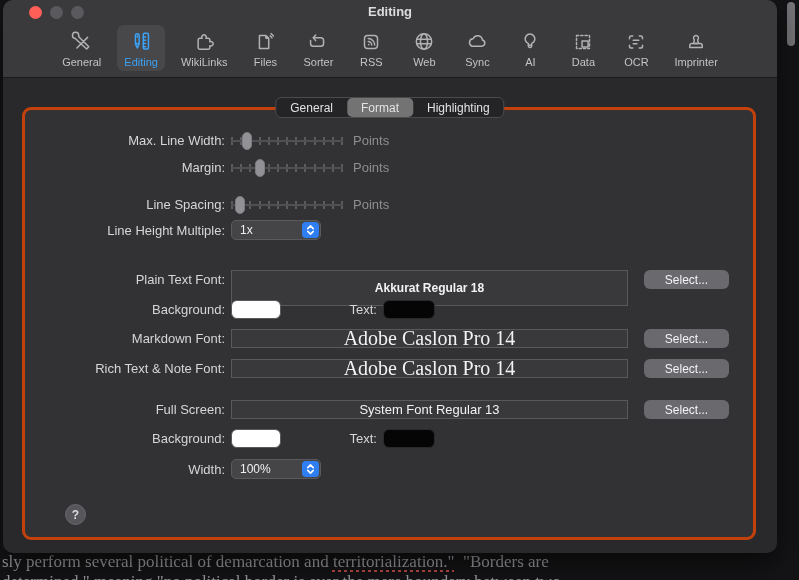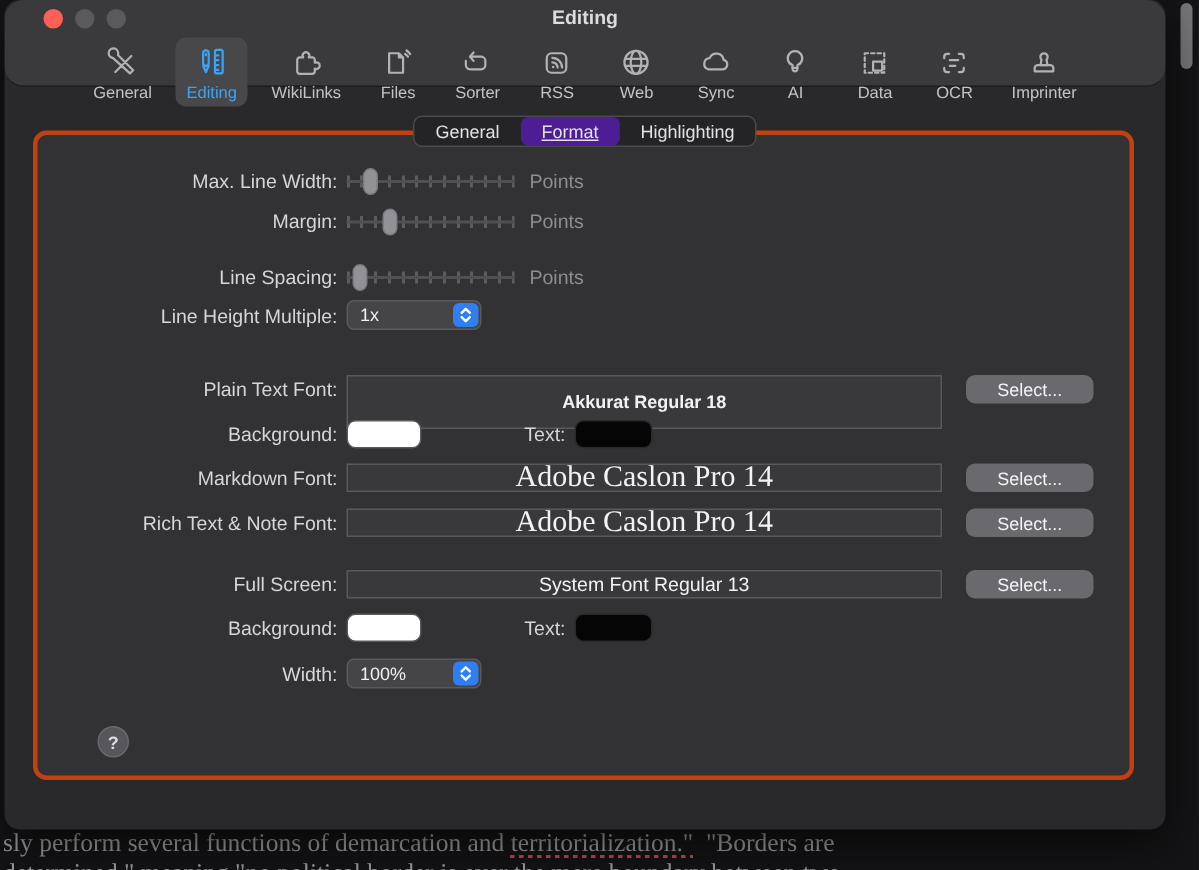--- a/index.html
+++ b/index.html
@@ -16,21 +16,21 @@
 
   
   .bg-scrollbar { position:absolute; right:4px; top:2px; width:8px; height:44px;
     background:#76767a; border-radius:4px; z-index:1; }
 
   
   .window { position:absolute; left:3px; top:0; width:774px; height:553px;
     background:#29292b; border-radius:10px; z-index:2;
     box-shadow:0 10px 30px rgba(0,0,0,.6); overflow:hidden; }
 
-  .header { background:#3a3a3c; border-bottom:1px solid #1b1b1d; height:58px; position:relative;border-radius:13px; }
+  .header { background:#3a3a3c; border-bottom:1px solid #1b1b1d; height:78px; position:relative; }
   .titlebar { height:24px; position:relative; }
   .title { position:absolute; left:0; right:0; top:4px; text-align:center;
     font-size:13px; font-weight:bold; color:#dcdcde; }
   .traffic { position:absolute; left:26px; top:6px; display:flex; gap:8px; }
   .tl { width:13px; height:13px; border-radius:50%; }
   .tl.red { background:#ff5f57; }
   .tl.dim { background:#5a5a5e; }
 
   .toolbar { display:flex; justify-content:center; gap:9px; padding-top:1px; }
   .titem { display:flex; flex-direction:column; align-items:center; gap:1px;
@@ -43,21 +43,21 @@
   
   .content { position:relative; height:475px; }
   .panel { position:absolute; left:19px; top:29px; width:734px; height:433px;
     background:#323234; border:3px solid #c2410c; border-radius:9px; }
 
   .segmented { position:absolute; left:50%; transform:translateX(-50%); top:19px;
     display:flex; background:#242426; border:1px solid #4b4b4d; border-radius:6px;
     height:21px; z-index:3; }
   .seg { padding:0 14px; font-size:12px; color:#e2e2e4; display:flex; align-items:center;
     border-radius:5px; }
-  .seg.selected { background:#4c1d95;text-decoration:underline; }
+  .seg.selected { background:#737373; }
 
   .row { position:absolute; left:0; width:100%; height:20px; }
   .rlabel { position:absolute; left:0; width:200px; text-align:right; font-size:13px;
     color:#d6d6d8; top:2px; }
   .unit { position:absolute; left:328px; top:2px; font-size:13px; color:#8e8e91; }
 
   
   .slider { position:absolute; left:206px; top:1px; width:112px; height:18px; }
   .slider .track { position:absolute; left:0; right:0; top:8px; height:2px; background:#505052; }
   .slider .ticks { position:absolute; left:0; right:0; top:5px; height:8px;
@@ -94,21 +94,21 @@
 
   .help-btn { position:absolute; left:40px; top:394px; width:21px; height:21px;
     border-radius:50%; background:#57575b; border:1px solid #69696d; color:#dcdcde;
     font-size:12px; font-weight:bold; display:flex; align-items:center; justify-content:center; }
 </style>
 </head>
 <body>
 
 <div class="stage">
 
-  <div class="doc-text doc-line1"><span>sly perform several functions of demarcation and </span><span class="misspell">territorialization."</span><span>&nbsp; "Borders are</span></div>
+  <div class="doc-text doc-line1"><span>sly perform several political of demarcation and </span><span class="misspell">territorialization."</span><span>&nbsp; "Borders are</span></div>
   <div class="doc-text doc-line2">determined," meaning "no political border is ever the mere boundary between two</div>
   <div class="bg-scrollbar"></div>
 
   <div class="window">
     <div class="header">
       <div class="titlebar">
         <div class="traffic">
           <div class="tl red"></div>
           <div class="tl dim"></div>
           <div class="tl dim"></div>

